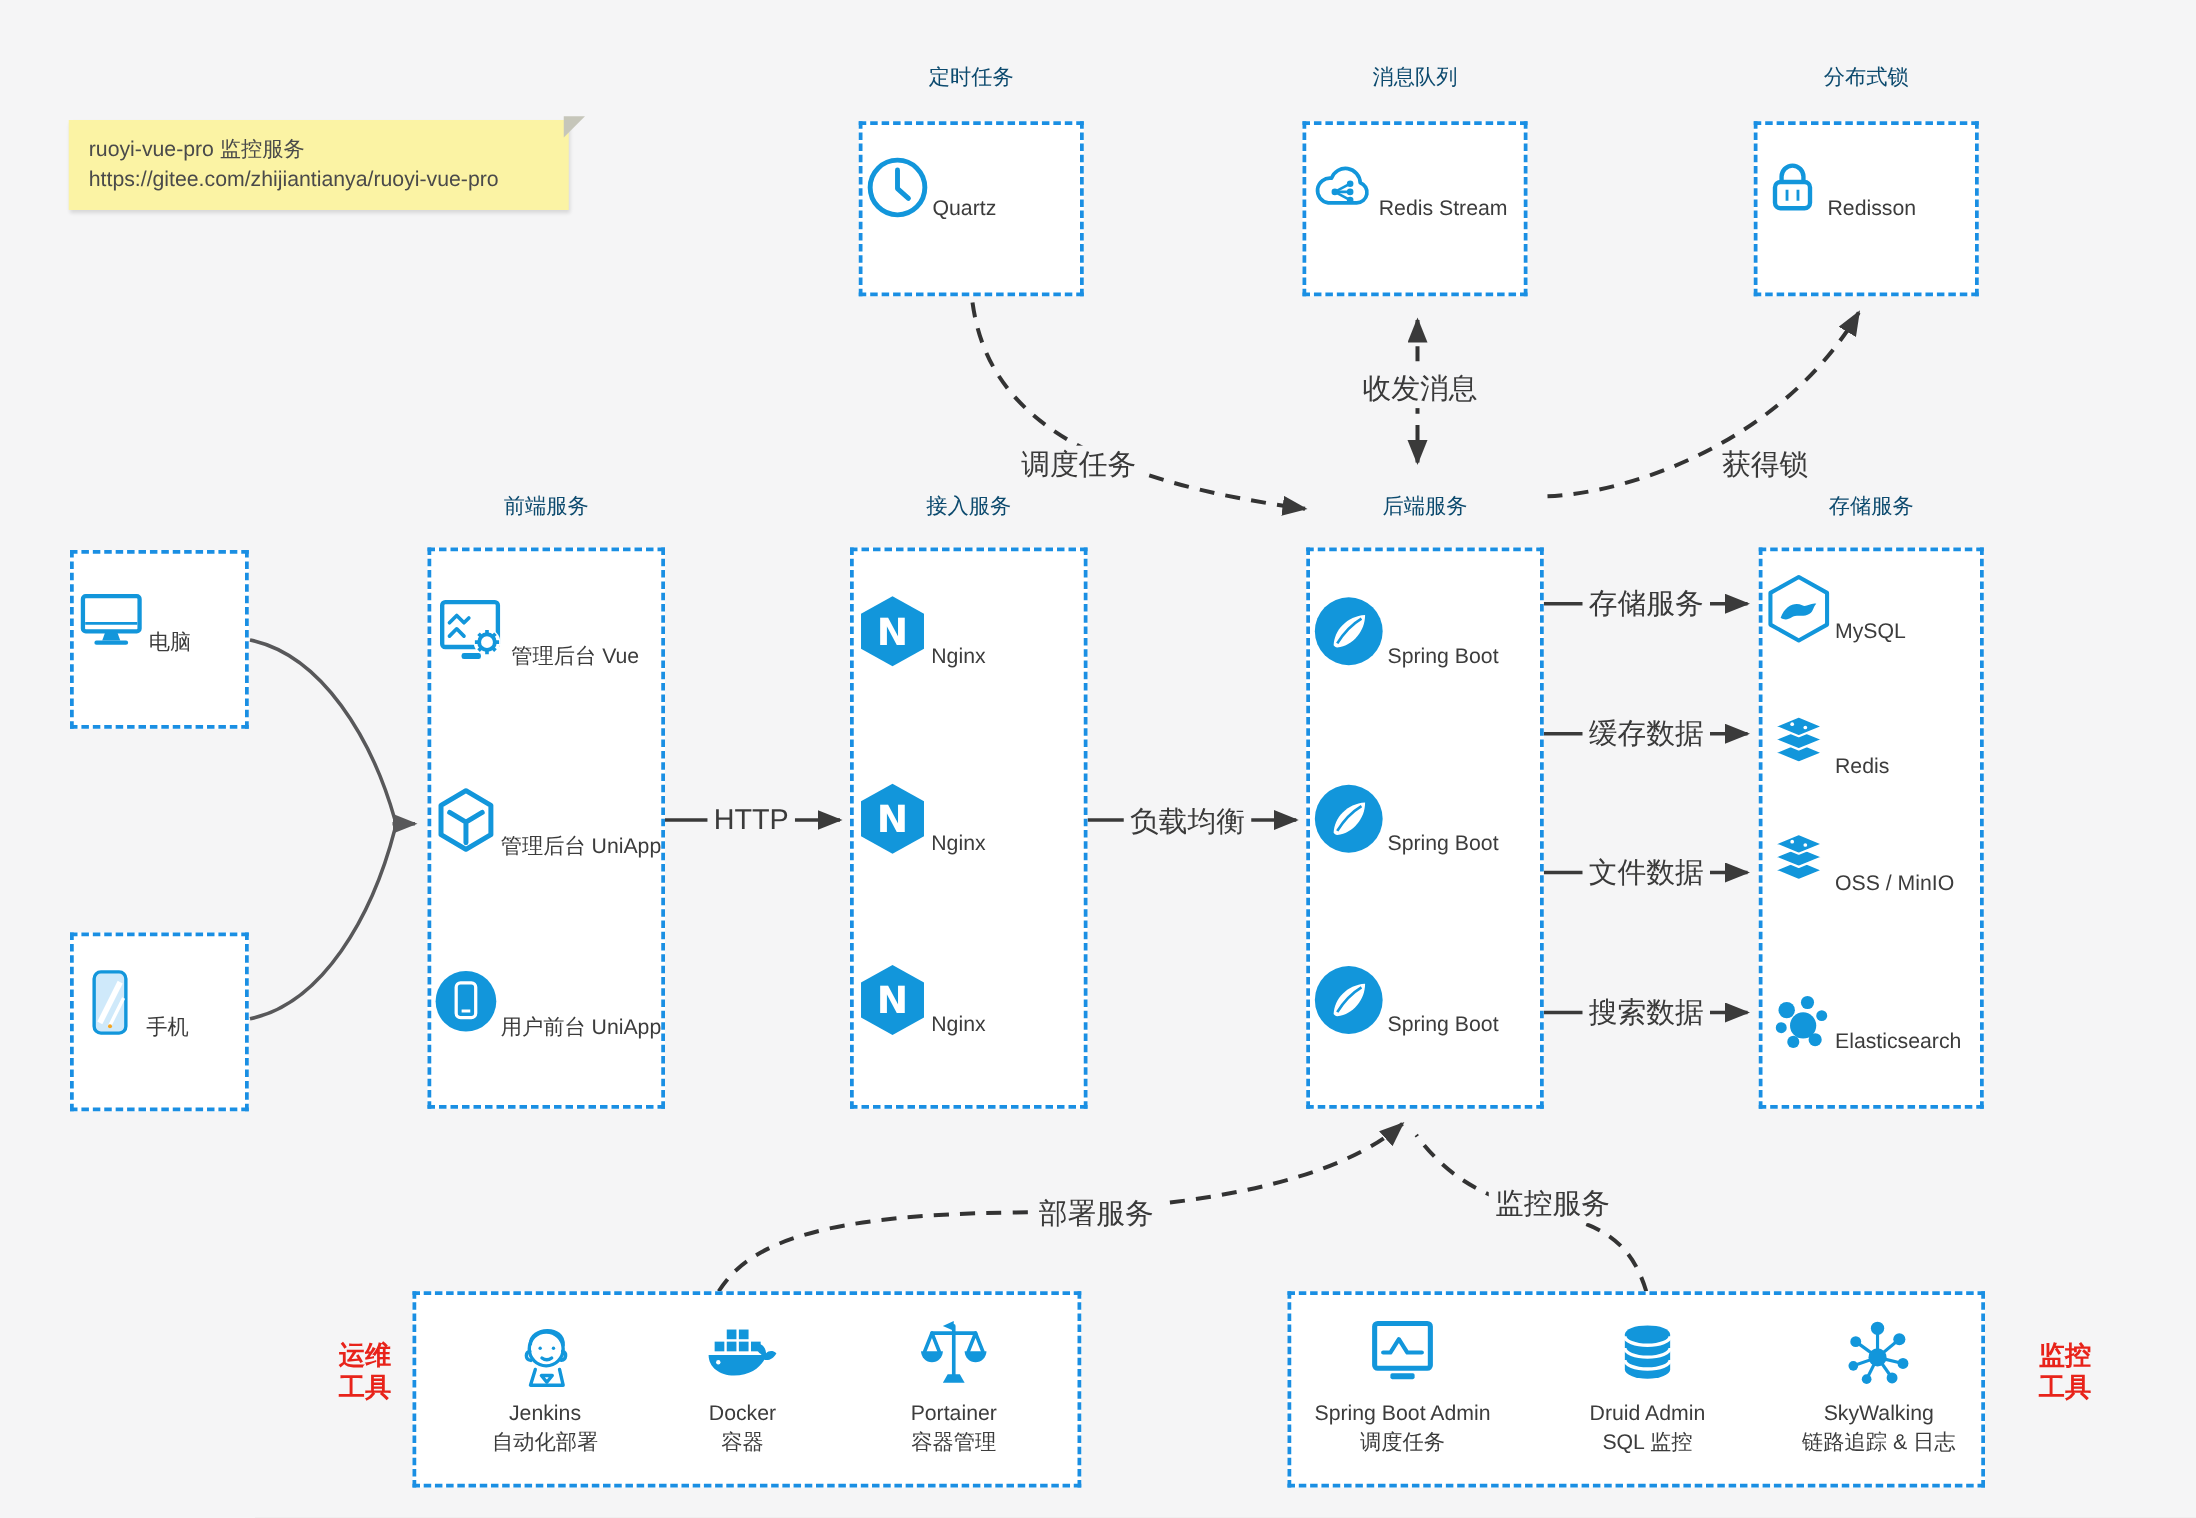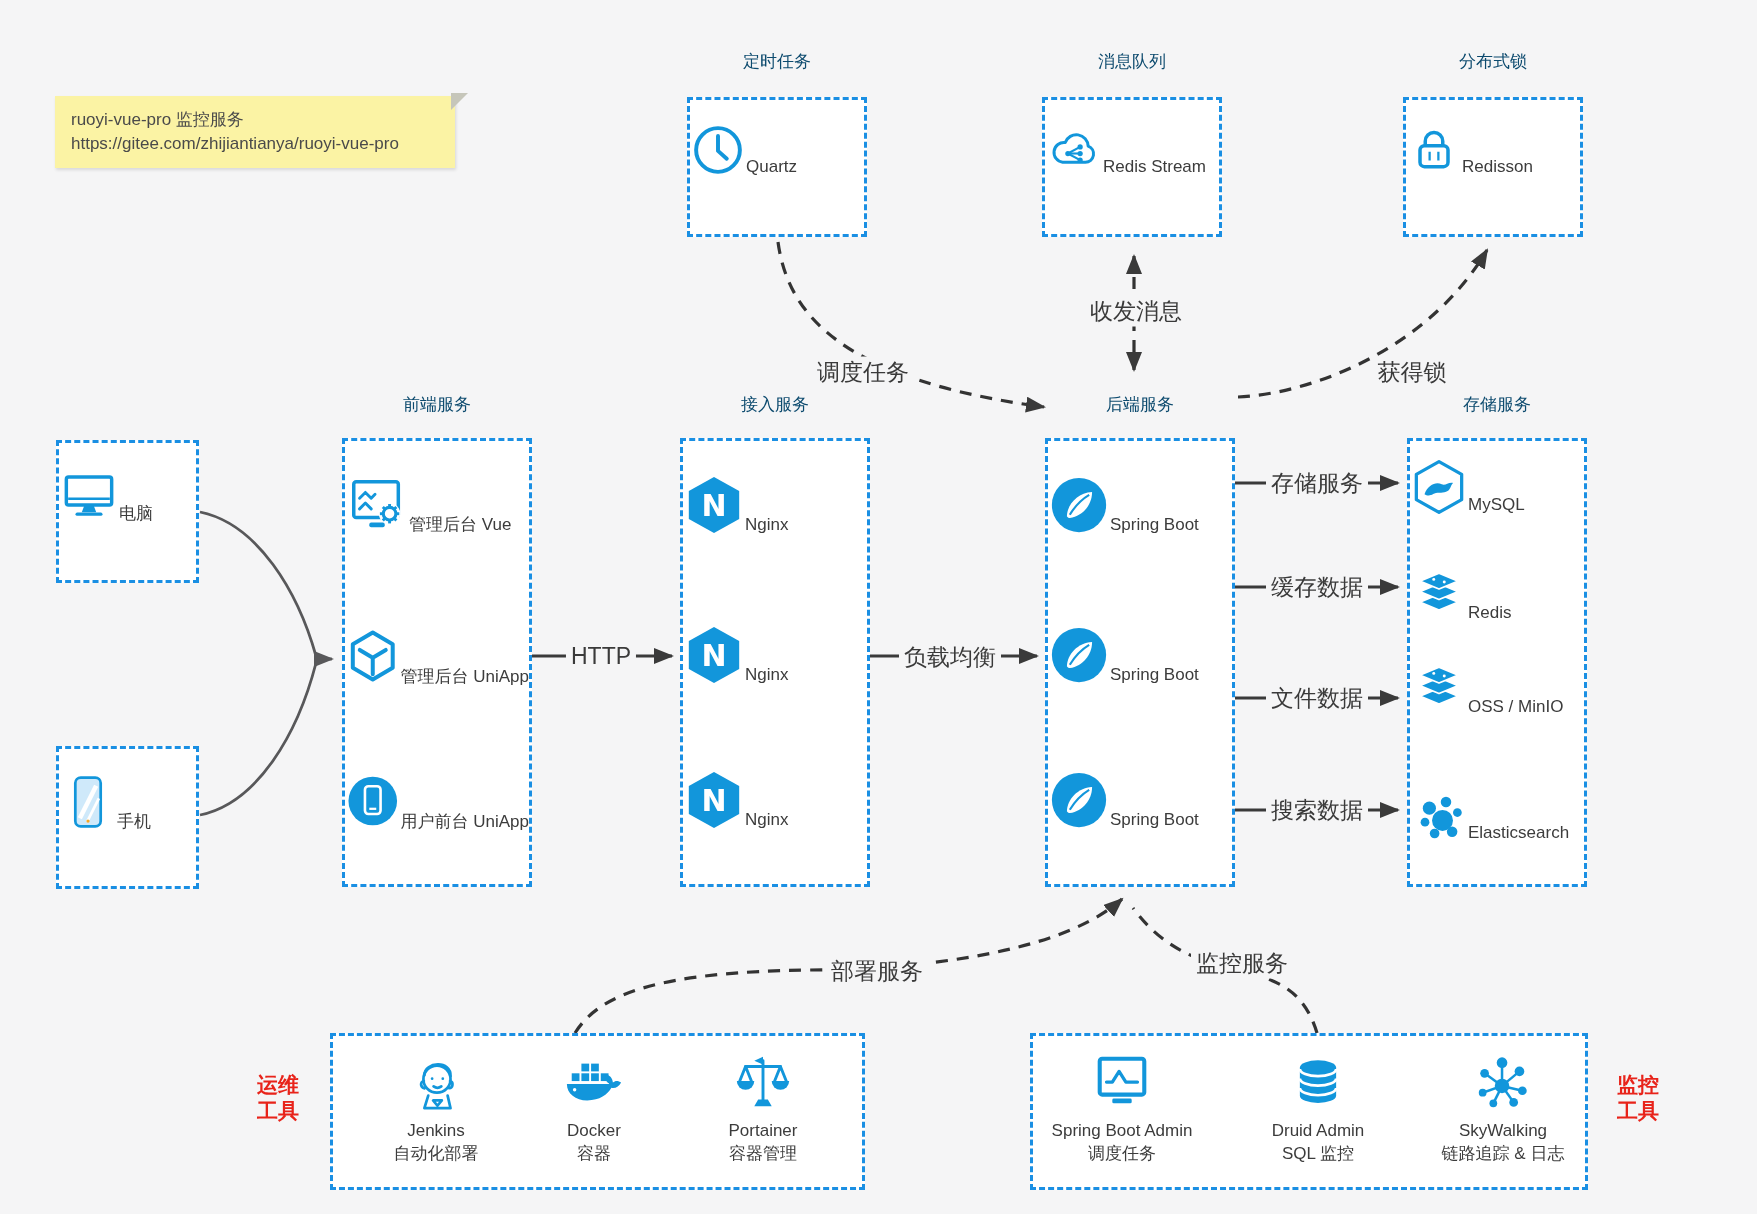--- a/index.html
+++ b/index.html
@@ -3,21 +3,21 @@
 <meta charset="utf-8">
 <style>
   html,body{margin:0;padding:0;background:#e9e9ea;}
   .canvas{position:relative;width:1757px;height:1214px;background:#f5f5f6;overflow:hidden;
           font-family:"Liberation Sans","DejaVu Sans",sans-serif;}
   .wires{position:absolute;left:0;top:0;z-index:1;}
   .box{position:absolute;background:#fff;border:3px dashed #1a8fe3;box-sizing:border-box;z-index:2;}
   .gtitle{position:absolute;transform:translateX(-50%);color:#0c4a6e;font-weight:400;font-size:17px;
           white-space:nowrap;z-index:3;}
   .side-title{position:absolute;color:#e8231a;font-weight:700;font-size:21px;line-height:26px;
-          text-align:center;width:70px;z-index:3;}
+          text-align:right;width:70px;z-index:3;}
   .node{position:absolute;left:0;right:0;display:flex;flex-direction:row;align-items:flex-end;}
   .bnode{position:absolute;display:flex;flex-direction:column;align-items:center;}
   .lbl{font-size:17px;color:#3c3c3c;white-space:nowrap;text-align:center;line-height:23px;}
   .icon{display:block;}
   .icon svg{display:block;width:100%;height:100%;}
   .elabel{position:absolute;transform:translate(-50%,-50%);font-size:23px;color:#3a3a3a;
           background:#f5f5f6;padding:0 5px;white-space:nowrap;z-index:3;}
   .note{position:absolute;left:55px;top:96px;width:400px;height:72px;background:#fbf3a4;
         z-index:3;box-shadow:1px 2px 3px rgba(0,0,0,0.12);padding:12px 0 0 16px;box-sizing:border-box;}
   .note .nline{font-size:17px;color:#4a4a4a;line-height:24px;white-space:nowrap;}

